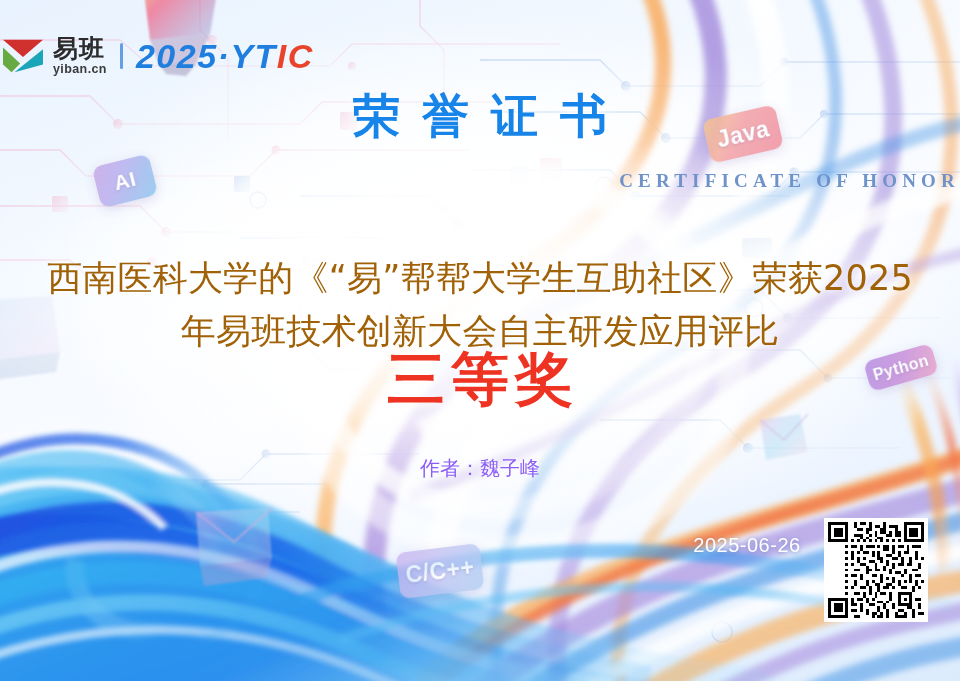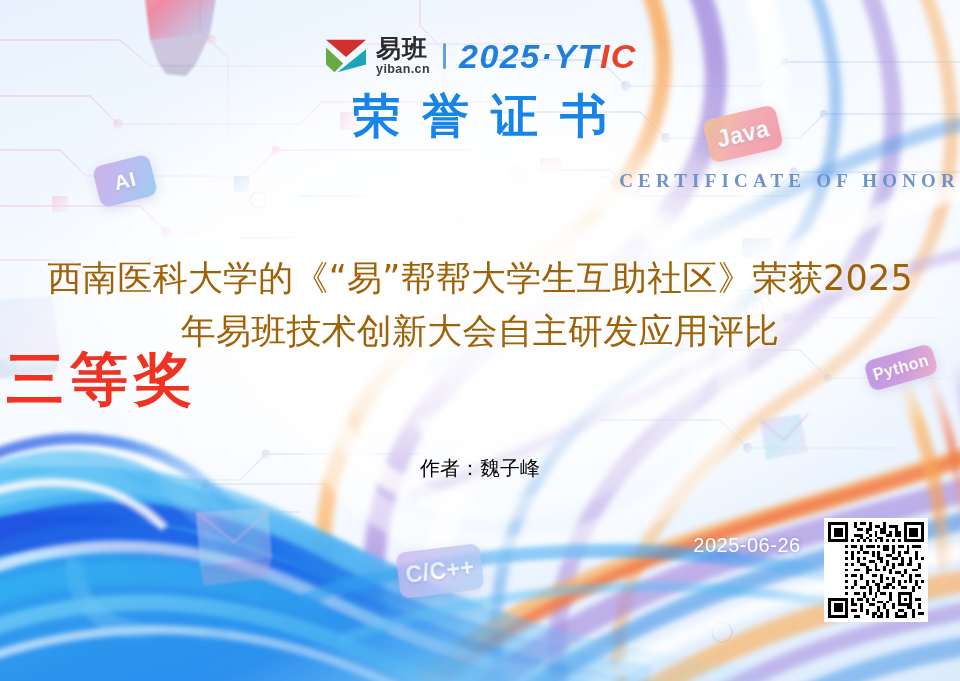--- a/index.html
+++ b/index.html
@@ -58,21 +58,21 @@
   }
 
   
   .header-row {
     position: absolute;
     top: 36px;
     left: 0;
     width: 100%;
     display: flex;
     align-items: center;
-    justify-content: center;
+    justify-content: flex-start;
     gap: 13px;
   }
   .logo-wrap { display:flex; align-items:center; gap:7px; }
   .logo-mark { width: 46px; height: 40px; display:block; }
   .logo-words { display:flex; flex-direction:column; line-height:1; }
   .logo-cn {
     font-size: 25px;
     font-weight: 700;
     color: #2b2b2b;
     letter-spacing: 1px;
@@ -149,20 +149,21 @@
     letter-spacing: .2px;
     text-shadow: 0 1px 7px rgba(255,255,255,.95);
   }
 
   
   .prize {
     position: absolute;
     top: 350px;
     left: 0;
     width: 100%;
+    text-align: center;
     font-family: "DejaVu Sans", sans-serif;
     font-size: 58px;
     font-weight: 700;
     letter-spacing: 6px;
     text-indent: 6px;
     color: #ee3322;
     text-shadow: 0 2px 10px rgba(255,255,255,.9);
     line-height: 1;
   }
 
@@ -171,21 +172,21 @@
     position: absolute;
     top: 455px;
     left: 0;
     width: 100%;
     display: flex;
     justify-content: center;
     gap: 38px;
     font-family: "DejaVu Sans", sans-serif;
     font-size: 20px;
     font-weight: 500;
-    color: #000000;
+    color: #8b5cf6;
     text-shadow: 0 1px 6px rgba(255,255,255,.9);
   }
 
   
   .issuer {
     position: absolute;
     left: 630px;
     top: 534px;
     width: 200px;
     text-align: center;

